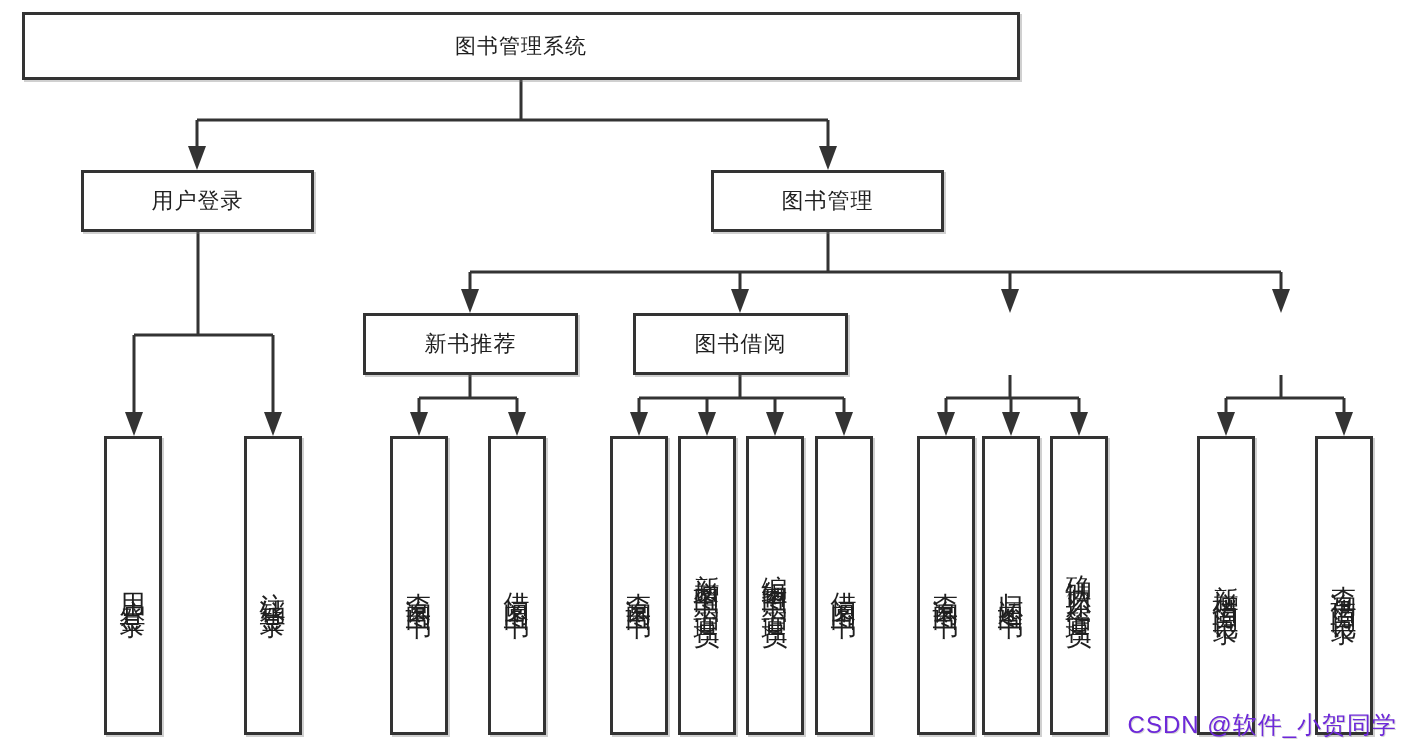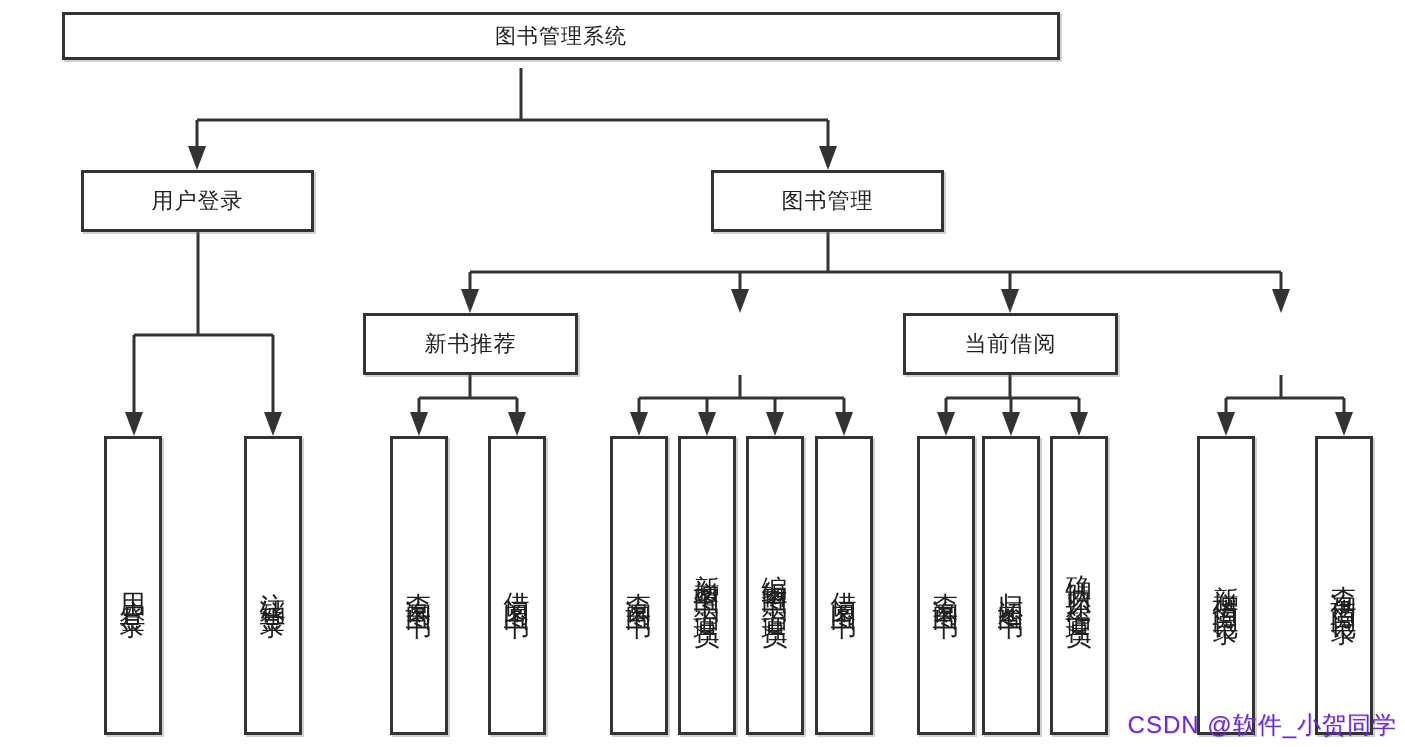--- a/index.html
+++ b/index.html
@@ -32,21 +32,21 @@
     justify-content: center;
     color: #1f1f1f;
     z-index: 2;
   }
   .h-node {
     font-size: 21px;
     letter-spacing: 1px;
     white-space: nowrap;
   }
   .root-node {
-    left: 22px; top: 12px; width: 998px; height: 48px; margin-left: 40px;
+    left: 22px; top: 12px; width: 998px; height: 68px;
   }
   .l2-node { width: 233px; height: 62px; top: 170px; font-size: 22px; }
   .l2-user { left: 81px; }
   .l2-book { left: 711px; }
   .l3-node { width: 215px; height: 62px; top: 313px; font-size: 22px; }
   .l3-new     { left: 363px; }
   .l3-borrow  { left: 633px; }
   .l3-current { left: 903px; }
   .l3-record  { left: 1173px; }
   .leaf {
@@ -117,21 +117,21 @@
       <polygon points="1335,412 1353,412 1344,436"></polygon>
     </g>
   </svg>
 
   <div class="node h-node root-node">图书管理系统</div>
 
   <div class="node h-node l2-node l2-user">用户登录</div>
   <div class="node h-node l2-node l2-book">图书管理</div>
 
   <div class="node h-node l3-node l3-new">新书推荐</div>
-  <div class="node h-node l3-node l3-current">当前借阅</div>
+  <div class="node h-node l3-node l3-borrow">图书借阅</div>
 
   <div class="node leaf lf-user-login">用户登录</div>
   <div class="node leaf lf-logout">注销登录</div>
 
   <div class="node leaf lf-new-query">查询图书</div>
   <div class="node leaf lf-new-borrow">借阅图书</div>
 
   <div class="node leaf lf-bor-query">查询图书</div>
   <div class="node leaf lf-bor-add">新增图书（管理员）</div>
   <div class="node leaf lf-bor-edit">编辑图书（管理员）</div>

